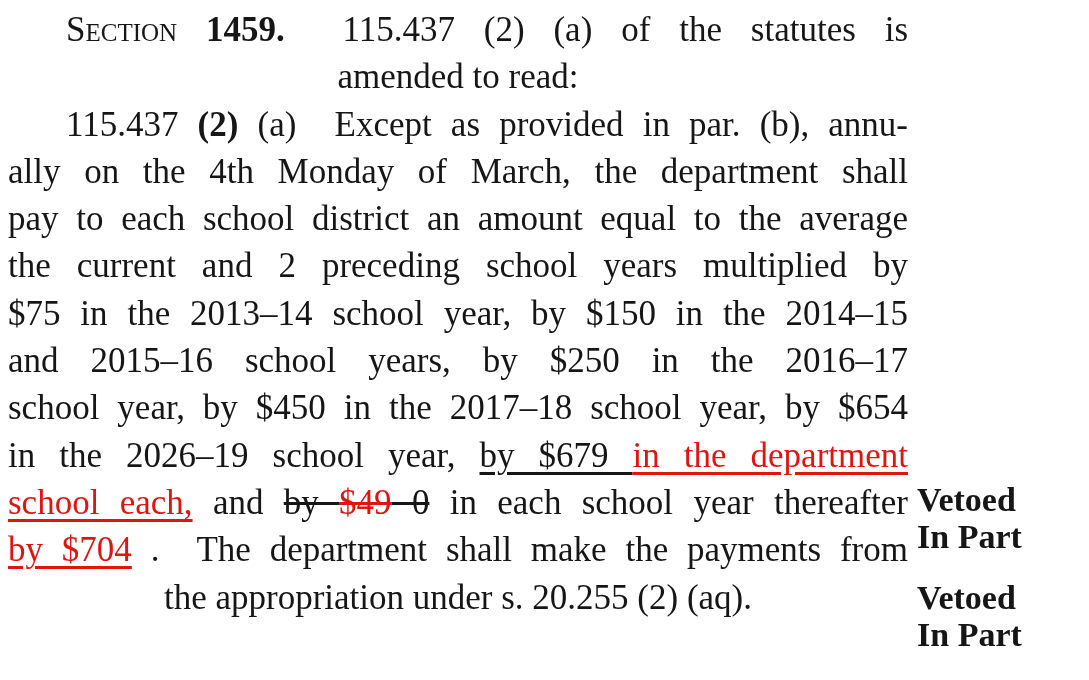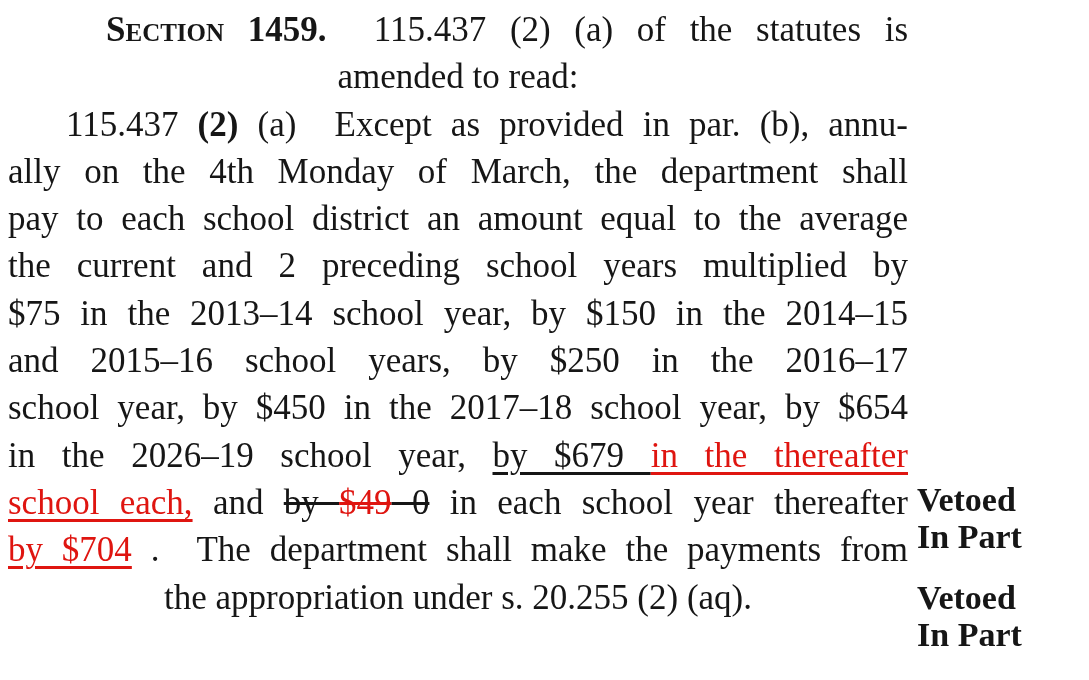--- a/index.html
+++ b/index.html
@@ -27,21 +27,21 @@
     white-space:nowrap;
     text-align:center;
   }
   .line.just{
     white-space:normal;
     text-align:justify;
     text-align-last:justify;
   }
   .line.indent{ padding-left:58px; }
   .b{ font-weight:bold; }
-  .sc{ font-weight:bold; font-variant:small-caps;margin-left:40px; }
+  .sc{ font-weight:normal; font-variant:small-caps; }
   .u{
     text-decoration-line:underline;
     text-decoration-thickness:3px;
     text-underline-offset:5px;
   }
   .s{
     text-decoration-line:line-through;
     text-decoration-thickness:3px;
   }
   .red{ color:var(--red); }
@@ -64,21 +64,21 @@
   <div id="body-column">
       <div class="line just indent"><span class="sc">Section</span><span class="b"> 1459.</span><span>&nbsp; 115.437 (2) (a) of the statutes is</span></div>
       <div class="line"><span>amended to read:</span></div>
       <div class="line just indent"><span>115.437 </span><span class="b">(2)</span><span> (a)&nbsp; Except as provided in par. (b), annu-</span></div>
       <div class="line just"><span>ally on the 4th Monday of March, the department shall</span></div>
       <div class="line just"><span>pay to each school district an amount equal to the average</span></div>
       <div class="line just"><span>the current and 2 preceding school years multiplied by</span></div>
       <div class="line just"><span>$75 in the 2013–14 school year, by $150 in the 2014–15</span></div>
       <div class="line just"><span>and 2015–16 school years, by $250 in the 2016–17</span></div>
       <div class="line just"><span>school year, by $450 in the 2017–18 school year, by $654</span></div>
-      <div class="line just"><span>in the 2026–19 school year, </span><span class="u">by $679 </span><span class="u red">in the thereafter</span></div>
+      <div class="line just"><span>in the 2026–19 school year, </span><span class="u">by $679 </span><span class="u red">in the department</span></div>
       <div class="line just"><span class="u red">school each,</span><span> and </span><span class="s">by </span><span class="s red">$49</span><span class="s"> 0</span><span> in each school year thereafter</span></div>
       <div class="line just"><span class="u red">by $704</span><span> .&nbsp; The department shall make the payments from</span></div>
       <div class="line"><span>the appropriation under s. 20.255 (2) (aq).</span></div>
     </div>
 
   <div class="margin-note" id="note1">
     <div>Vetoed</div>
     <div>In Part</div>
   </div>
 

